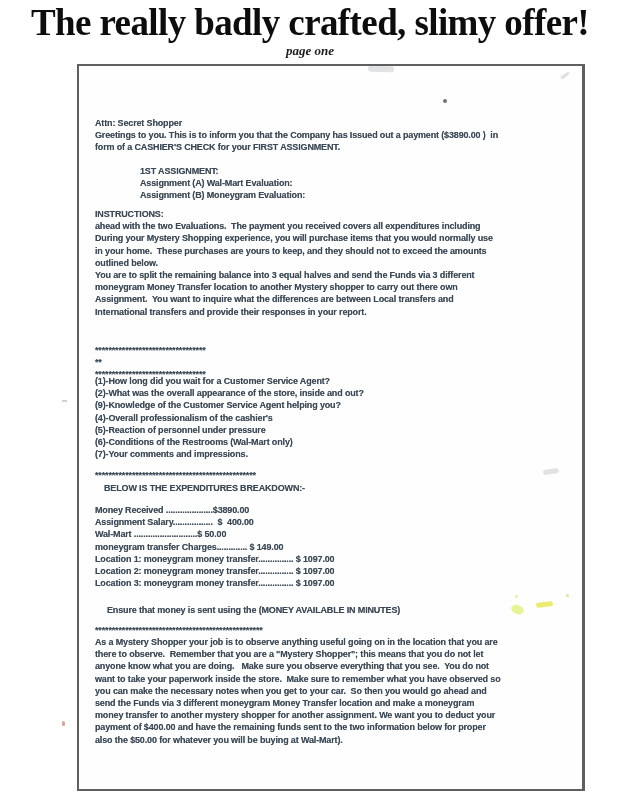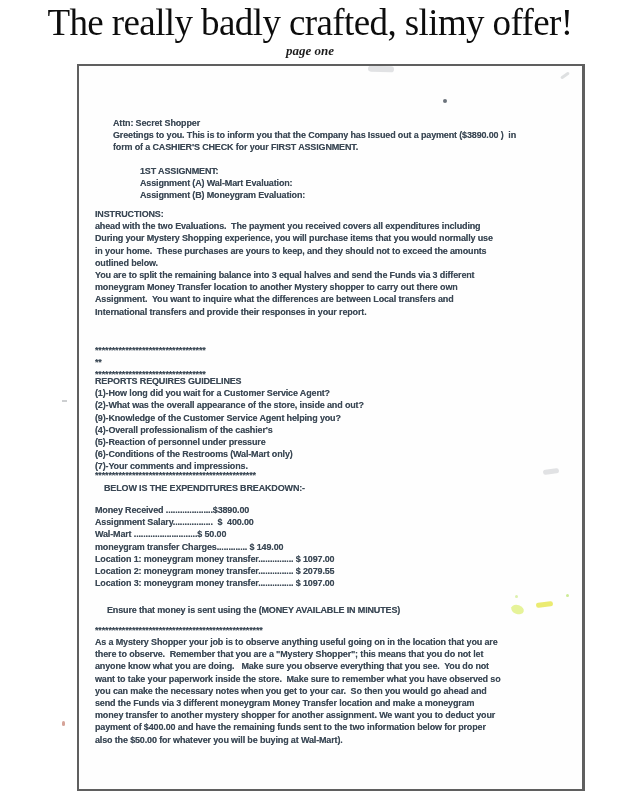--- a/index.html
+++ b/index.html
@@ -2,21 +2,21 @@
 <html><head>
 <meta charset="utf-8">
 <style>
   html,body{margin:0;padding:0;}
   body{
     width:620px;height:802px;background:#ffffff;overflow:hidden;position:relative;
     font-family:"Liberation Sans",sans-serif;
   }
   .page-title{
     position:absolute;top:1px;left:0;width:620px;text-align:center;
-    font-family:"Liberation Serif",serif;font-weight:normal;font-size:37px;
+    font-family:"Liberation Serif",serif;font-weight:bold;font-size:37px;
     letter-spacing:-0.6px;color:#0d0d0d;line-height:44px;white-space:nowrap;
   }
   .page-subtitle{
     position:absolute;top:43px;left:0;width:620px;text-align:center;
     font-family:"Liberation Serif",serif;font-style:italic;font-weight:600;
     font-size:13px;color:#1c1c1c;
   }
   .scan-box{
     position:absolute;left:77px;top:64px;width:503px;height:723px;
     border:2px solid #5f5f5f;border-right-width:3px;background:#fefefe;
@@ -44,21 +44,21 @@
   .a-left-dash{left:62px;top:400px;width:5px;height:2px;background:rgba(130,135,140,0.4);}
 </style>
 </head>
 <body>
 
 <div class="page-title">The really badly crafted, slimy offer!</div>
 <div class="page-subtitle">page one</div>
 
 <div class="scan-box">
   <div class="doc">
-      <div class="block" style="top: 51px; margin-left: 18px;">
+      <div class="block" style="top: 51px;">
         <div class="line">Attn: Secret Shopper</div>
         <div class="line">Greetings to you. This is to inform you that the Company has Issued out a payment ($3890.00 )  in</div>
         <div class="line">form of a CASHIER'S CHECK for your FIRST ASSIGNMENT.</div>
       </div>
       <div class="block" style="top: 99px; margin-left: 45px;">
         <div class="line">1ST ASSIGNMENT:</div>
         <div class="line">Assignment (A) Wal-Mart Evaluation:</div>
         <div class="line">Assignment (B) Moneygram Evaluation:</div>
       </div>
       <div class="block" style="top: 142px;">
@@ -71,42 +71,41 @@
         <div class="line">moneygram Money Transfer location to another Mystery shopper to carry out there own</div>
         <div class="line">Assignment.  You want to inquire what the differences are between Local transfers and</div>
         <div class="line">International transfers and provide their responses in your report.</div>
       </div>
       <div class="block" style="top: 278px;">
         <div class="line">*********************************</div>
         <div class="line">**</div>
         <div class="line">*********************************</div>
       </div>
       <div class="block" style="top: 309px;">
-        <div class="line">REPORTS REQUIRES GUIDELINES</div>
         <div class="line">(1)-How long did you wait for a Customer Service Agent?</div>
         <div class="line">(2)-What was the overall appearance of the store, inside and out?</div>
         <div class="line">(9)-Knowledge of the Customer Service Agent helping you?</div>
         <div class="line">(4)-Overall professionalism of the cashier's</div>
         <div class="line">(5)-Reaction of personnel under pressure</div>
         <div class="line">(6)-Conditions of the Restrooms (Wal-Mart only)</div>
         <div class="line">(7)-Your comments and impressions.</div>
       </div>
       <div class="block" style="top: 403px;">
         <div class="line">************************************************</div>
       </div>
       <div class="block" style="top: 416px; margin-left: 9px;">
         <div class="line">BELOW IS THE EXPENDITURES BREAKDOWN:-</div>
       </div>
       <div class="block" style="top: 438px;">
         <div class="line">Money Received ....................$3890.00</div>
         <div class="line">Assignment Salary.................  $  400.00</div>
         <div class="line">Wal-Mart ...........................$ 50.00</div>
         <div class="line">moneygram transfer Charges............. $ 149.00</div>
         <div class="line">Location 1: moneygram money transfer............... $ 1097.00</div>
-        <div class="line">Location 2: moneygram money transfer............... $ 2079.55</div>
+        <div class="line">Location 2: moneygram money transfer............... $ 1097.00</div>
         <div class="line">Location 3: moneygram money transfer............... $ 1097.00</div>
       </div>
       <div class="block" style="top: 538px; padding-left: 12px;">
         <div class="line">Ensure that money is sent using the (MONEY AVAILABLE IN MINUTES)</div>
       </div>
       <div class="block" style="top: 558px;">
         <div class="line">**************************************************</div>
       </div>
       <div class="block" style="top: 570px;">
         <div class="line">As a Mystery Shopper your job is to observe anything useful going on in the location that you are</div>

